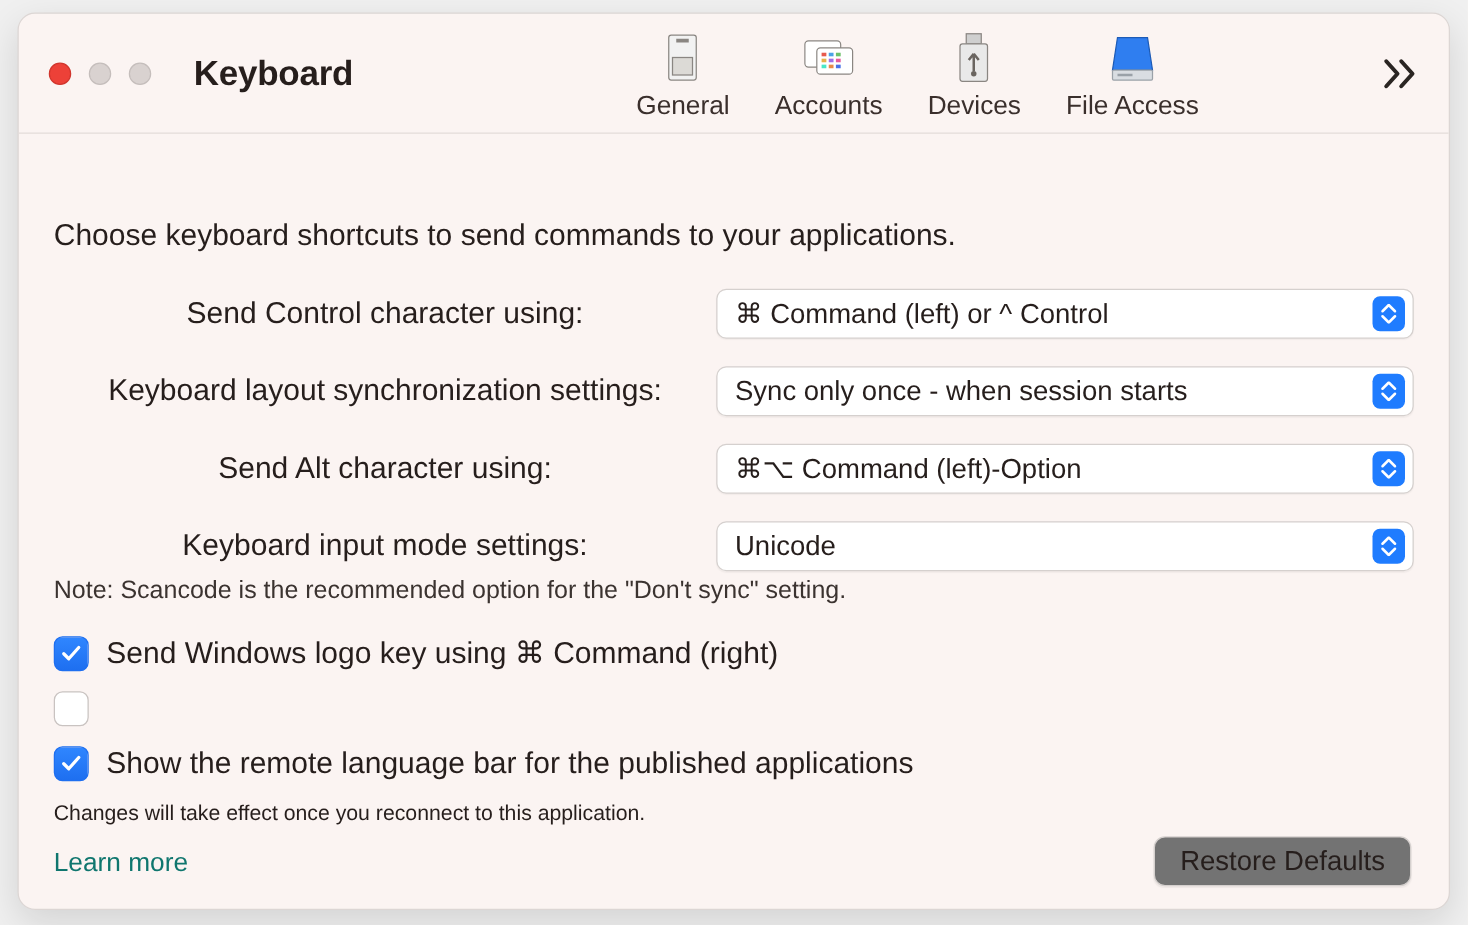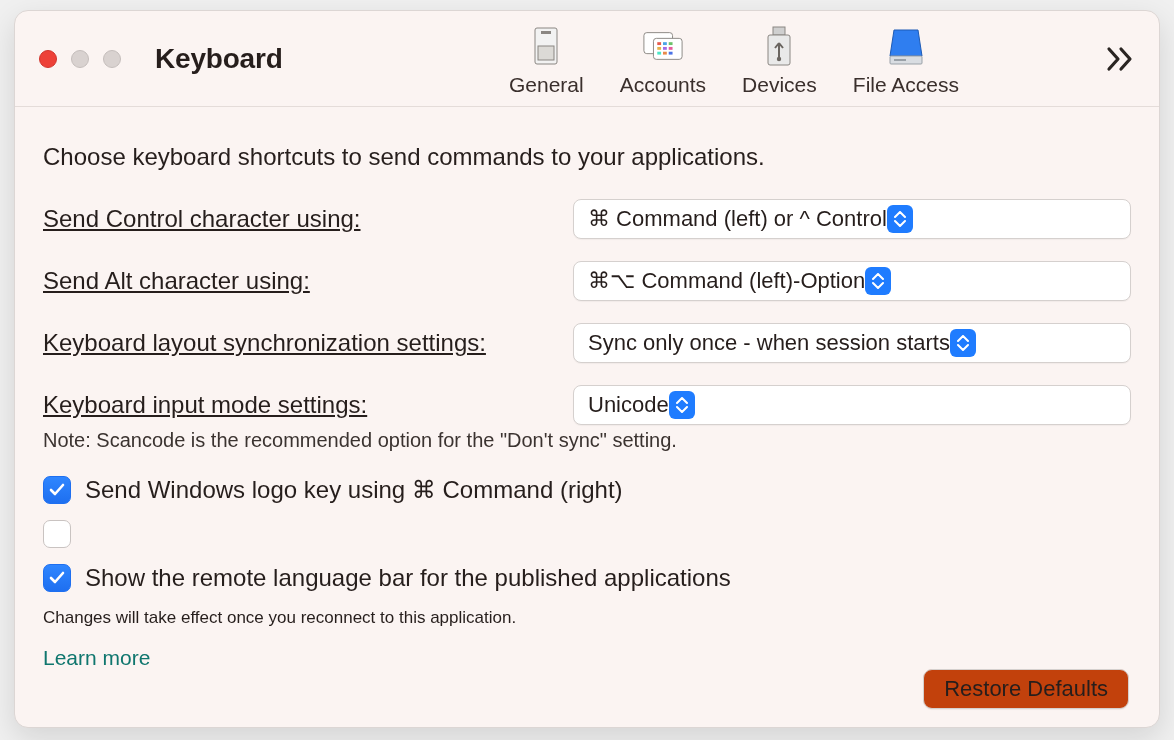--- a/index.html
+++ b/index.html
@@ -13,20 +13,21 @@
     position: absolute;
     left: 14px; top: 10px;
     width: 1146px; height: 718px;
     background: #fbf4f2;
     border: 1px solid #dcd6d4;
     border-radius: 14px;
     box-shadow: 0 10px 30px rgba(0,0,0,0.12);
     overflow: hidden;
     display: flex;
     flex-direction: column;
+    gap: 32px;
   }
   
   .titlebar {
     height: 96px;
     border-bottom: 1px solid #e4dcd9;
     display: flex;
     align-items: center;
     padding: 0 18px 0 24px;
     position: relative;
   }
@@ -82,34 +83,34 @@
     font-size: 24px;
     margin: 8px 0 28px 0;
   }
   .form-row {
     display:flex;
     align-items:center;
     margin-bottom: 22px;
   }
   .form-row .lbl {
     width: 530px;
-    text-align: left;
+    text-align: center;
     padding-right: 0;
     font-size: 24px;
-    text-decoration: underline;
   }
   .select {
     flex:1;
     height: 40px;
     background:#ffffff;
     border:1px solid #d5d0ce;
     border-radius: 8px;
     display:flex; align-items:center;
     padding: 0 6px 0 14px;
     font-size: 22px;
+    justify-content: space-between;
     box-shadow: 0 1px 1px rgba(0,0,0,0.04);
     cursor:pointer;
   }
   .select .val { white-space:nowrap; overflow:hidden; text-overflow:ellipsis; }
   .select .stepper {
     width: 26px; height: 28px;
     background: #1f7cff;
     border-radius: 6px;
     display:flex; flex-direction:column; align-items:center; justify-content:center;
     gap:0px;
@@ -149,21 +150,21 @@
     margin-top: 18px;
     color:#0f766e;
     font-size: 21px;
     cursor:pointer;
   }
   .restore {
     position:absolute;
     right: 30px; bottom: 18px;
     height: 40px;
     padding: 0 20px;
-    background:#c2410c;
+    background:#737373;
     border:1px solid #d5d0ce;
     border-radius: 9px;
     font-size: 22px;
     display:flex; align-items:center;
     box-shadow: 0 1px 1px rgba(0,0,0,0.05);
     cursor:pointer;
   }
 </style>
 </head>
 <body>
@@ -254,38 +255,38 @@
               <path d="M2 6 L7 1 L12 6" stroke="#fff" stroke-width="2" fill="none" stroke-linecap="round" stroke-linejoin="round"></path>
             </svg>
           <svg width="14" height="8">
               <path d="M2 2 L7 7 L12 2" stroke="#fff" stroke-width="2" fill="none" stroke-linecap="round" stroke-linejoin="round"></path>
             </svg>
         </span>
       </div>
     </div>
 
     <div class="form-row">
+      <div class="lbl">Keyboard layout synchronization settings:</div>
+      <div class="select">
+        <span class="val">Sync only once - when session starts</span>
+        <span class="stepper">
+          <svg width="14" height="8">
+              <path d="M2 6 L7 1 L12 6" stroke="#fff" stroke-width="2" fill="none" stroke-linecap="round" stroke-linejoin="round"></path>
+            </svg>
+          <svg width="14" height="8">
+              <path d="M2 2 L7 7 L12 2" stroke="#fff" stroke-width="2" fill="none" stroke-linecap="round" stroke-linejoin="round"></path>
+            </svg>
+        </span>
+      </div>
+    </div>
+
+    <div class="form-row">
       <div class="lbl">Send Alt character using:</div>
       <div class="select">
         <span class="val">⌘⌥ Command (left)-Option</span>
-        <span class="stepper">
-          <svg width="14" height="8">
-              <path d="M2 6 L7 1 L12 6" stroke="#fff" stroke-width="2" fill="none" stroke-linecap="round" stroke-linejoin="round"></path>
-            </svg>
-          <svg width="14" height="8">
-              <path d="M2 2 L7 7 L12 2" stroke="#fff" stroke-width="2" fill="none" stroke-linecap="round" stroke-linejoin="round"></path>
-            </svg>
-        </span>
-      </div>
-    </div>
-
-    <div class="form-row">
-      <div class="lbl">Keyboard layout synchronization settings:</div>
-      <div class="select">
-        <span class="val">Sync only once - when session starts</span>
         <span class="stepper">
           <svg width="14" height="8">
               <path d="M2 6 L7 1 L12 6" stroke="#fff" stroke-width="2" fill="none" stroke-linecap="round" stroke-linejoin="round"></path>
             </svg>
           <svg width="14" height="8">
               <path d="M2 2 L7 7 L12 2" stroke="#fff" stroke-width="2" fill="none" stroke-linecap="round" stroke-linejoin="round"></path>
             </svg>
         </span>
       </div>
     </div>

